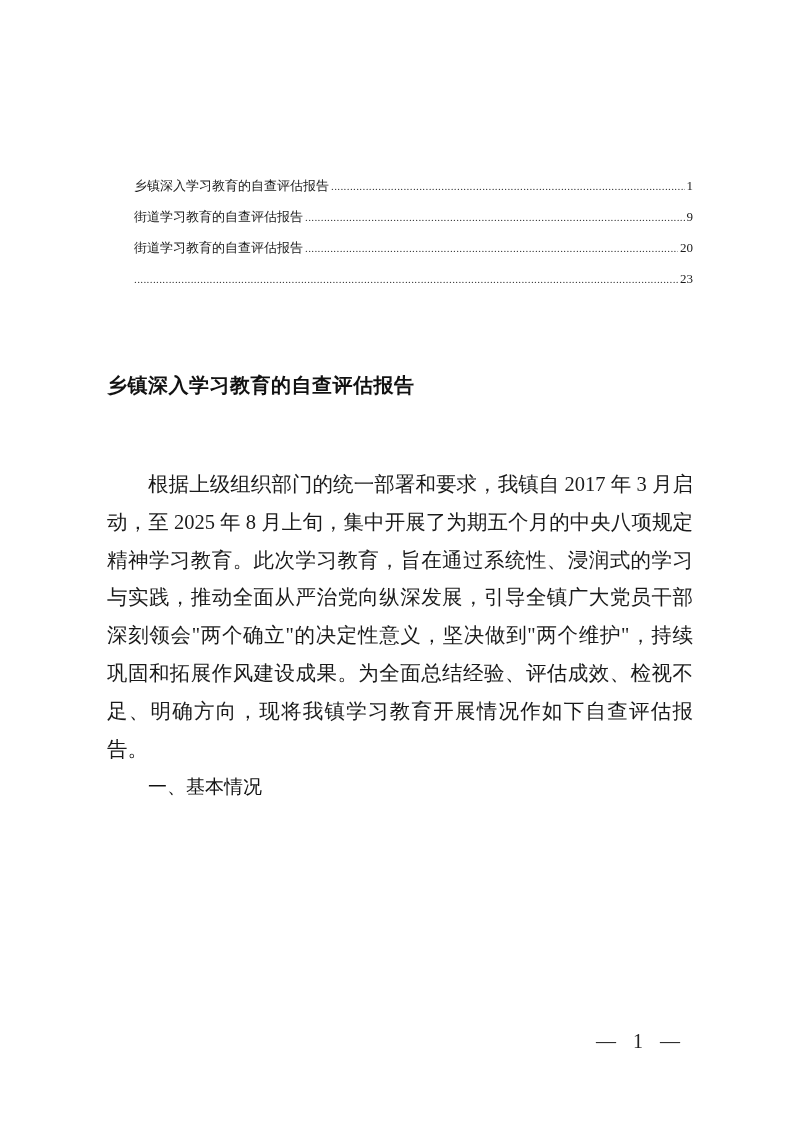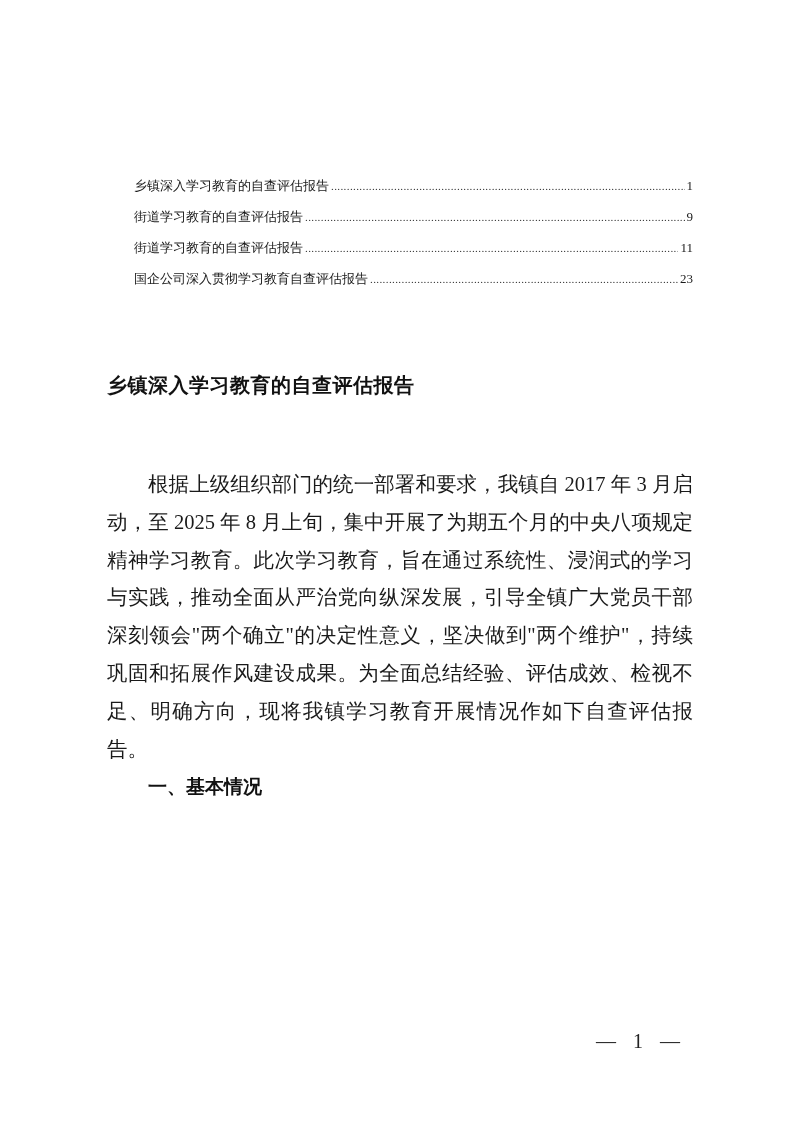--- a/index.html
+++ b/index.html
@@ -69,21 +69,21 @@
       text-justify: inter-character;
     }
     .para {
       margin: 0;
       text-indent: 41px;
     }
     .section-heading {
       margin: 0;
       text-indent: 41px;
       font-family: "DejaVu Sans", "Liberation Sans", sans-serif;
-      font-weight: bold;
+      font-weight: normal;
       font-size: 19px;
       line-height: 37.8px;
       color: #111;
     }
     .page-number {
       position: absolute;
       left: 596px;
       top: 1030px;
       font-size: 20px;
       color: #222;
@@ -100,24 +100,23 @@
     <span class="toc-page">1</span>
   </div>
   <div class="toc-row">
     <span class="toc-title">街道学习教育的自查评估报告</span>
     <span class="toc-leader"></span>
     <span class="toc-page">9</span>
   </div>
   <div class="toc-row">
     <span class="toc-title">街道学习教育的自查评估报告</span>
     <span class="toc-leader"></span>
-    <span class="toc-page">11</span>
+    <span class="toc-page">20</span>
   </div>
   <div class="toc-row">
-    <span class="toc-title">国企公司深入贯彻学习教育自查评估报告</span>
     <span class="toc-leader"></span>
     <span class="toc-page">23</span>
   </div>
 </div>
 
 <h1 class="doc-title">乡镇深入学习教育的自查评估报告</h1>
 
 <div class="body-block">
   <p class="para">根据上级组织部门的统一部署和要求，我镇自 2017 年 3 月启动，至 2025 年 8 月上旬，集中开展了为期五个月的中央八项规定精神学习教育。此次学习教育，旨在通过系统性、浸润式的学习与实践，推动全面从严治党向纵深发展，引导全镇广大党员干部深刻领会"两个确立"的决定性意义，坚决做到"两个维护"，持续巩固和拓展作风建设成果。为全面总结经验、评估成效、检视不足、明确方向，现将我镇学习教育开展情况作如下自查评估报告。</p>
   <h2 class="section-heading">一、基本情况</h2>

